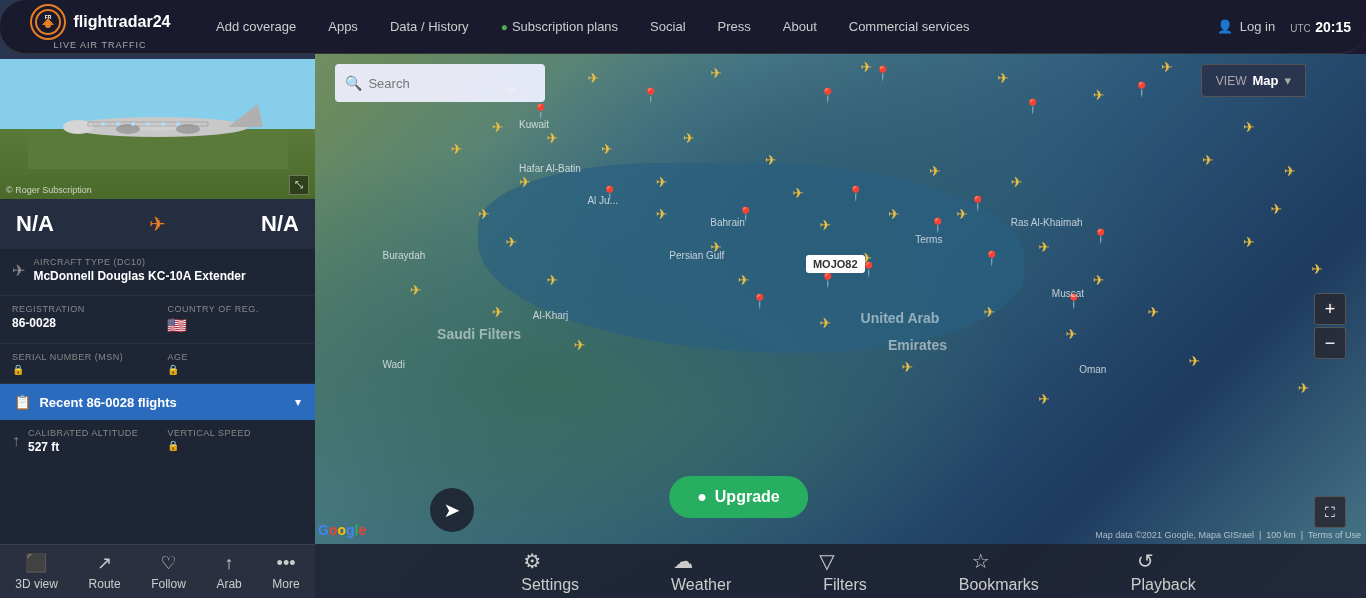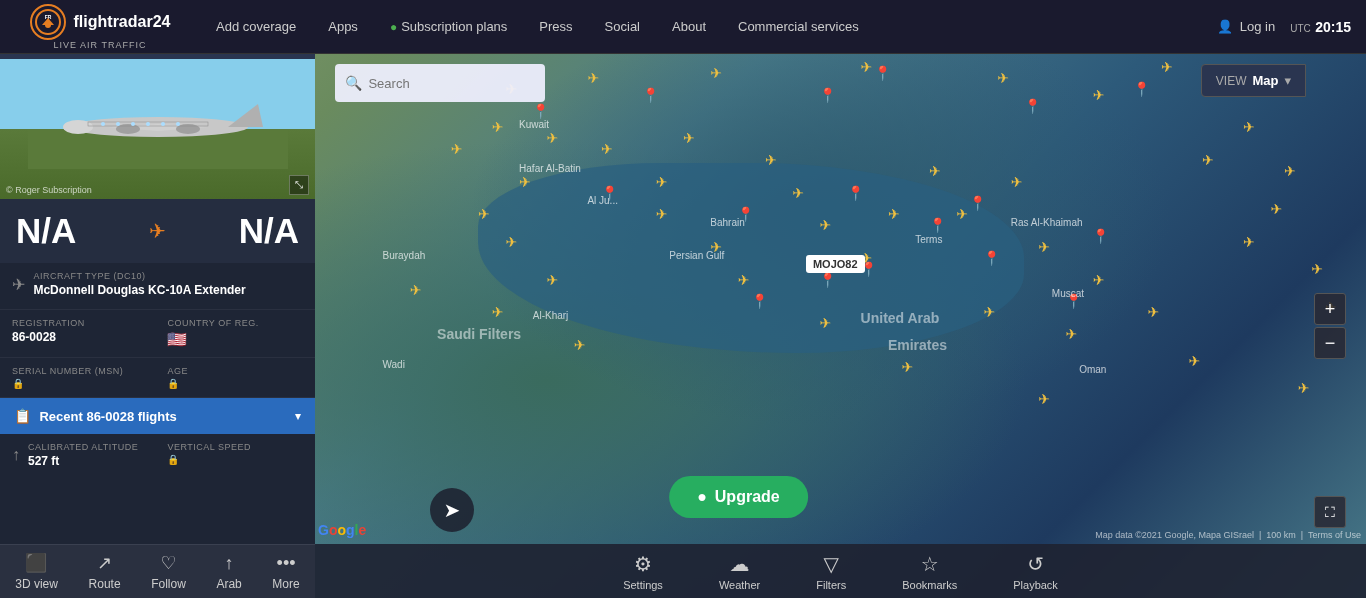--- a/index.html
+++ b/index.html
@@ -2,21 +2,21 @@
 <html><head>
   <meta charset="utf-8">
   <style>
     * { margin: 0; padding: 0; box-sizing: border-box; }
     body { width: 1366px; height: 598px; overflow: hidden; font-family: Arial, sans-serif; background: #1a1a2e; }
 
     
     .top-nav {
       position: absolute; top: 0; left: 0; right: 0; height: 54px;
       background: #1a1a2e; display: flex; align-items: center;
-      z-index: 100; border-bottom: 1px solid #333;
+      z-index: 100; border-bottom: 1px solid #333; border-radius: 26px;
     }
     .logo-area {
       display: flex; flex-direction: column; align-items: center;
       padding: 0 15px; color: white; min-width: 200px;
     }
     .logo-top { display: flex; align-items: center; gap: 8px; }
     .logo-circle {
       width: 36px; height: 36px; border: 2px solid #e67e22;
       border-radius: 50%; display: flex; align-items: center; justify-content: center;
     }
@@ -90,21 +90,21 @@
       background: rgba(0,0,0,0.4); border: 1px solid rgba(255,255,255,0.3);
       color: white; width: 20px; height: 20px; cursor: pointer;
       display: flex; align-items: center; justify-content: center; font-size: 10px;
     }
 
     
     .route-display {
       background: #252d40; padding: 12px 16px; display: flex;
       align-items: center; justify-content: space-between;
     }
-    .route-code { color: white; font-size: 35px; font-weight: bold; }
+    .route-code { color: white; font-size: 22px; font-weight: bold; }
     .route-arrow { color: #e67e22; font-size: 20px; }
 
     
     .detail-section { padding: 8px 12px; border-bottom: 1px solid #2a3040; }
     .detail-row { display: flex; gap: 20px; }
     .detail-col { flex: 1; }
     .detail-label { color: #888; font-size: 9px; text-transform: uppercase; letter-spacing: 0.5px; margin-bottom: 2px; }
     .detail-value { color: white; font-size: 12px; font-weight: bold; }
     .flag-icon { font-size: 16px; }
     .lock-icon { color: #e67e22; font-size: 10px; margin-top: 2px; }
@@ -203,21 +203,21 @@
       height: 54px; background: rgba(30,35,50,0.92); display: flex;
       align-items: center; justify-content: center; z-index: 60;
       gap: 0;
     }
     .map-tool-btn {
       display: flex; flex-direction: column; align-items: center;
       gap: 3px; cursor: pointer; padding: 6px 28px;
       color: #ccc;
     }
     .tool-icon { font-size: 20px; }
-    .tool-label { font-size: 11px; }
+    .tool-label { font-size: 16px; margin-left: 36px; }
 
     
     .location-btn {
       position: absolute; bottom: 66px; left: 430px;
       background: rgba(30,35,50,0.9); border: none; color: white;
       width: 44px; height: 44px; border-radius: 50%; cursor: pointer;
       display: flex; align-items: center; justify-content: center;
       font-size: 20px; z-index: 60;
     }
 
@@ -270,26 +270,27 @@
         </svg>
       </div>
       <span class="logo-name">flightradar24</span>
     </div>
     <span class="logo-subtitle">LIVE AIR TRAFFIC</span>
   </div>
 
   <div class="nav-items">
     <div class="nav-item">Add coverage</div>
     <div class="nav-item">Apps</div>
+    <div class="nav-item">Data / History</div>
     <div class="nav-item nav-sub">
       <span class="sub-icon">●</span>
       <span>Subscription plans</span>
     </div>
+    <div class="nav-item">Social</div>
     <div class="nav-item">Press</div>
-    <div class="nav-item">Social</div>
     <div class="nav-item">About</div>
     <div class="nav-item">Commercial services</div>
   </div>
 
   <div class="nav-right">
     <div class="login-btn">
       <span>👤</span>
       <span>Log in</span>
     </div>
     <div>

